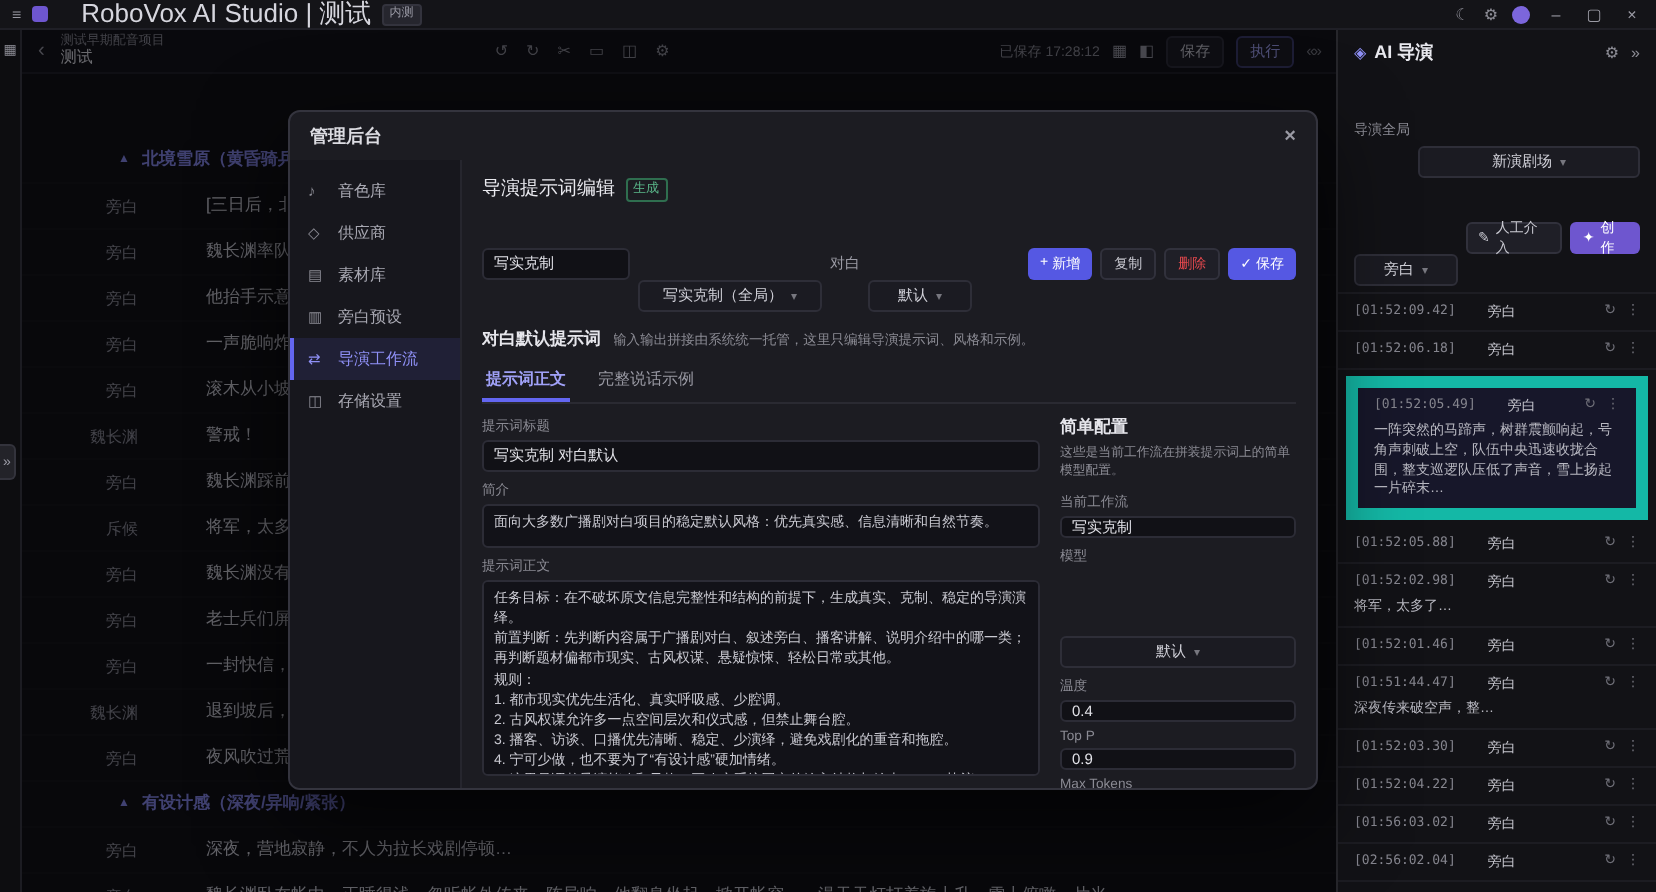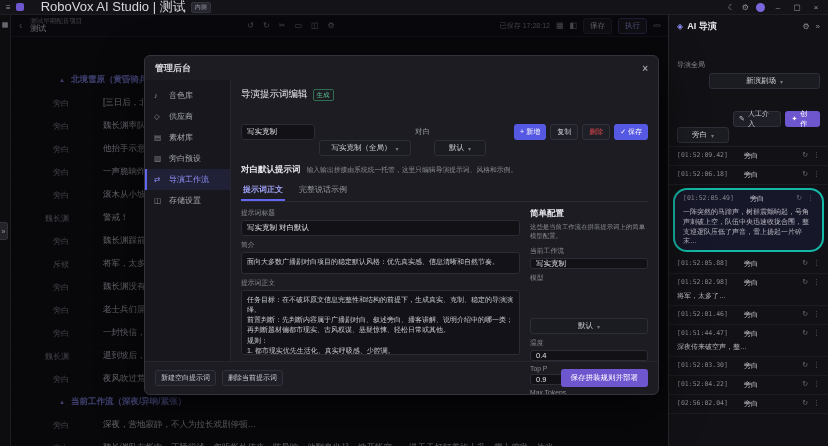--- a/index.html
+++ b/index.html
@@ -76,21 +76,21 @@
   .primary-btn { font-size:7px; color:#fff; background:#6e56cf; border-radius:3px; height:16px;
                  display:flex; align-items:center; gap:3px; padding:0 6px; }
   .d-list { flex:1; overflow:hidden; border-top:1px solid #1d1d23; }
   .d-item { padding:4px 8px; border-bottom:1px solid #1c1c22; font-size:7.5px; }
   .d-line { display:flex; gap:16px; }
   .d-time { color:#85858e; font-family:"DejaVu Sans Mono", monospace; font-size:6.5px; }
   .d-role { color:#c5c5cd; font-size:7px; }
   .d-icons { margin-left:auto; display:flex; gap:5px; color:#6f6f78; font-size:7px; }
   .d-text { display:none; color:#b9b9c2; font-size:7px; line-height:1.4; margin-top:3px; }
   .d-item.has-text .d-text { display:block; }
-  .d-item.hl { border:2px solid #14b8a6; background:#17172a; border-radius:14px; margin:3px 4px; }
+  .d-item.hl { border:6px solid #14b8a6; background:#17172a; border-radius:0; margin:3px 4px; }
   .d-header { display:none; color:#8a8cf2; font-weight:bold; font-size:7.5px; }
   .d-item.header { background:none; }
   .d-item.header .d-header { display:block; }
 
   
   .overlay { position:absolute; left:11px; top:0; width:657px; height:431px;
              background:rgba(3,3,8,0.55); z-index:4; }
   .modal { position:absolute; left:144px; top:40px; width:515px; height:340px; background:#1c1c22;
            border:1px solid #34343e; border-radius:6px; box-shadow:0 14px 44px rgba(0,0,0,0.65);
            display:flex; flex-direction:column; overflow:hidden; z-index:5; }
@@ -274,21 +274,21 @@
 
           <div class="s-row">
 
             <span class="s-role">旁白</span>
             <span class="s-text">夜风吹过荒原，先头部队熄了火把…</span>
           </div>
 
           <div class="s-row section">
             <span class="sec-icon">▲</span>
 
-            <span class="s-text">当前工作流（深夜/异响/紧张）</span>
+            <span class="s-text">有设计感（深夜/异响/紧张）</span>
           </div>
 
           <div class="s-row">
 
             <span class="s-role">旁白</span>
             <span class="s-text">深夜，营地寂静，不人为拉长戏剧停顿…</span>
           </div>
 
           <div class="s-row">
 
@@ -443,20 +443,32 @@
               <span class="d-time">[01:52:04.22]</span>
               <span class="d-role">旁白</span>
               <span class="d-icons">
                 <span>↻</span>
                 <span>⋮</span>
               </span>
             </div>
 
           </div>
 
+          <div class="d-item">
+
+            <div class="d-line">
+              <span class="d-time">[01:56:03.02]</span>
+              <span class="d-role">旁白</span>
+              <span class="d-icons">
+                <span>↻</span>
+                <span>⋮</span>
+              </span>
+            </div>
+
+          </div>
 
           <div class="d-item">
 
             <div class="d-line">
               <span class="d-time">[02:56:02.04]</span>
               <span class="d-role">旁白</span>
               <span class="d-icons">
                 <span>↻</span>
                 <span>⋮</span>
               </span>
@@ -583,20 +595,15 @@
               <input class="inp" value="0.4" style="">
               <div class="f-label">Top P</div>
               <input class="inp" value="0.9" style="">
               <div class="f-label">Max Tokens</div>
               <input class="inp" value="30000" style="">
             </div>
           </div>
         </div>
       </div>
 
-      <div class="m-foot">
-        <div class="ghost-btn">新建空白提示词</div>
-        <div class="ghost-btn">删除当前提示词</div>
-        <div class="foot-primary">保存拼装规则并部署</div>
-      </div>
     </div>
   </div>
 </div>
 
 </body></html>

